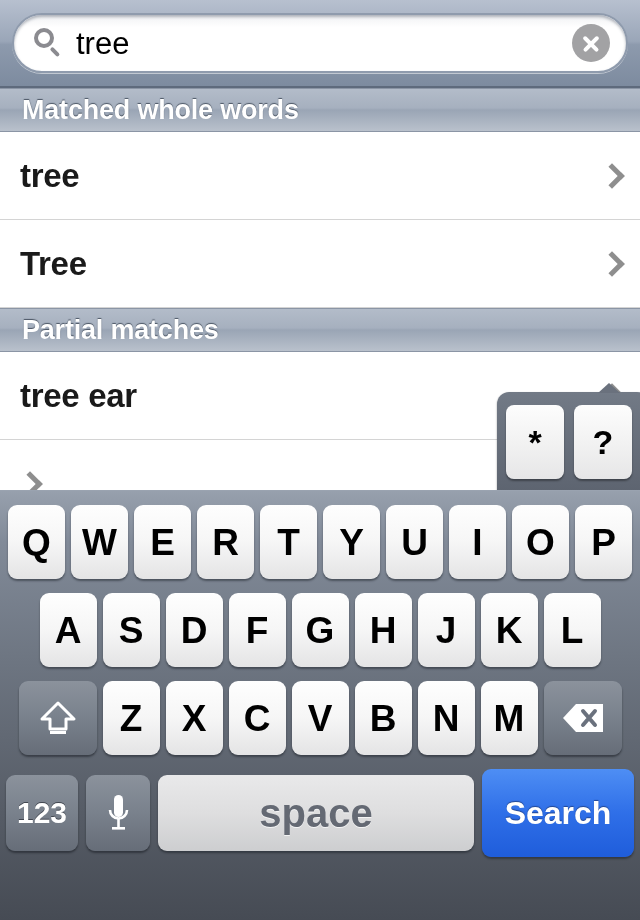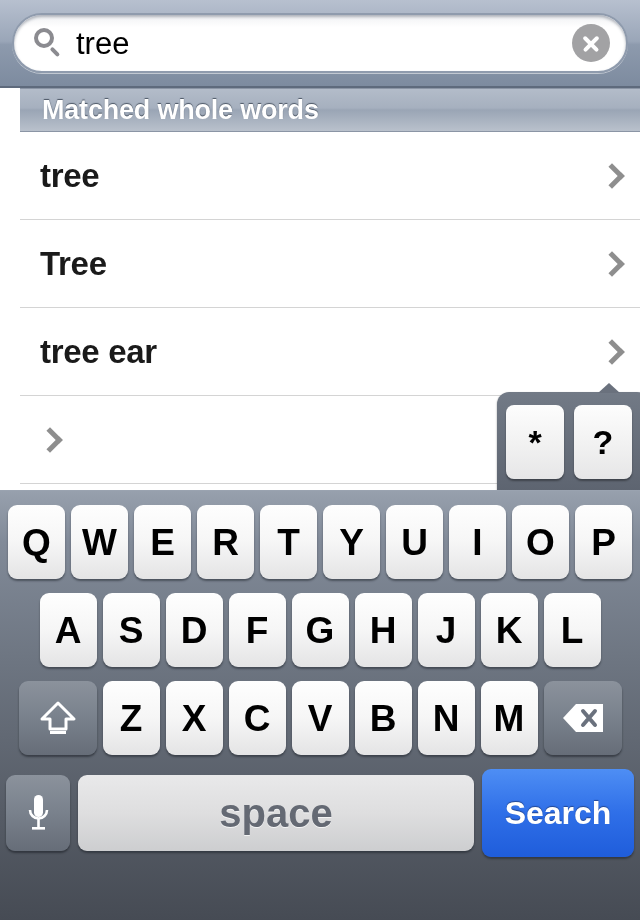--- a/index.html
+++ b/index.html
@@ -77,21 +77,20 @@
   }
   .clear-btn::before { transform: rotate(45deg); }
   .clear-btn::after  { transform: rotate(-45deg); }
 
   
   .list {
     position: absolute; left: 0; top: 88px;
     width: 640px; height: 402px;
     background: #fff;
     overflow: hidden;
-    padding-left: 20px;
   }
   .section-header {
     height: 44px;
     background: linear-gradient(to bottom, #b3bcc9 0%, #a6b0bf 45%, #9aa5b5 50%, #b9c1cc 100%);
     border-top: 1px solid #8b95a5;
     border-bottom: 1px solid #8b95a5;
     display: flex; align-items: center;
     padding-left: 22px;
   }
   .section-header span {
@@ -230,20 +229,23 @@
     <div class="row">
       <div class="row-label">tree</div>
       <div class="chevron"></div>
     </div>
 
     <div class="row">
       <div class="row-label">Tree</div>
       <div class="chevron"></div>
     </div>
 
+    <div class="section-header">
+      <span>Partial matches</span>
+    </div>
 
     <div class="row">
       <div class="row-label">tree ear</div>
       <div class="chevron"></div>
     </div>
 
     <div class="row">
       <div class="chevron"></div>
     </div>
 
@@ -298,20 +300,21 @@
       <div class="key">M</div>
       <div class="key dark delete">
         <svg class="del-icon" viewBox="0 0 44 32">
           <path d="M15 2 L42 2 L42 30 L15 30 L2 16 Z" fill="#ffffff"></path>
           <path d="M22 9 L34 23 M34 9 L22 23" stroke="#6a717d" stroke-width="4" stroke-linecap="round"></path>
         </svg>
       </div>
     </div>
 
     <div class="krow r4">
+      <div class="key dark num">123</div>
       <div class="key dark mic">
         <svg class="mic-icon" viewBox="0 0 24 44">
           <rect x="8" y="4" width="9" height="22" rx="4.5" fill="#ffffff"></rect>
           <path d="M4 19 A8.5 8.5 0 0 0 21 19" fill="none" stroke="#ffffff" stroke-width="2.6"></path>
           <rect x="11.2" y="27" width="2.6" height="9" fill="#ffffff"></rect>
           <rect x="6" y="36" width="13" height="2.6" fill="#ffffff"></rect>
         </svg>
       </div>
       <div class="key space">space</div>
       <div class="key search">Search</div>

